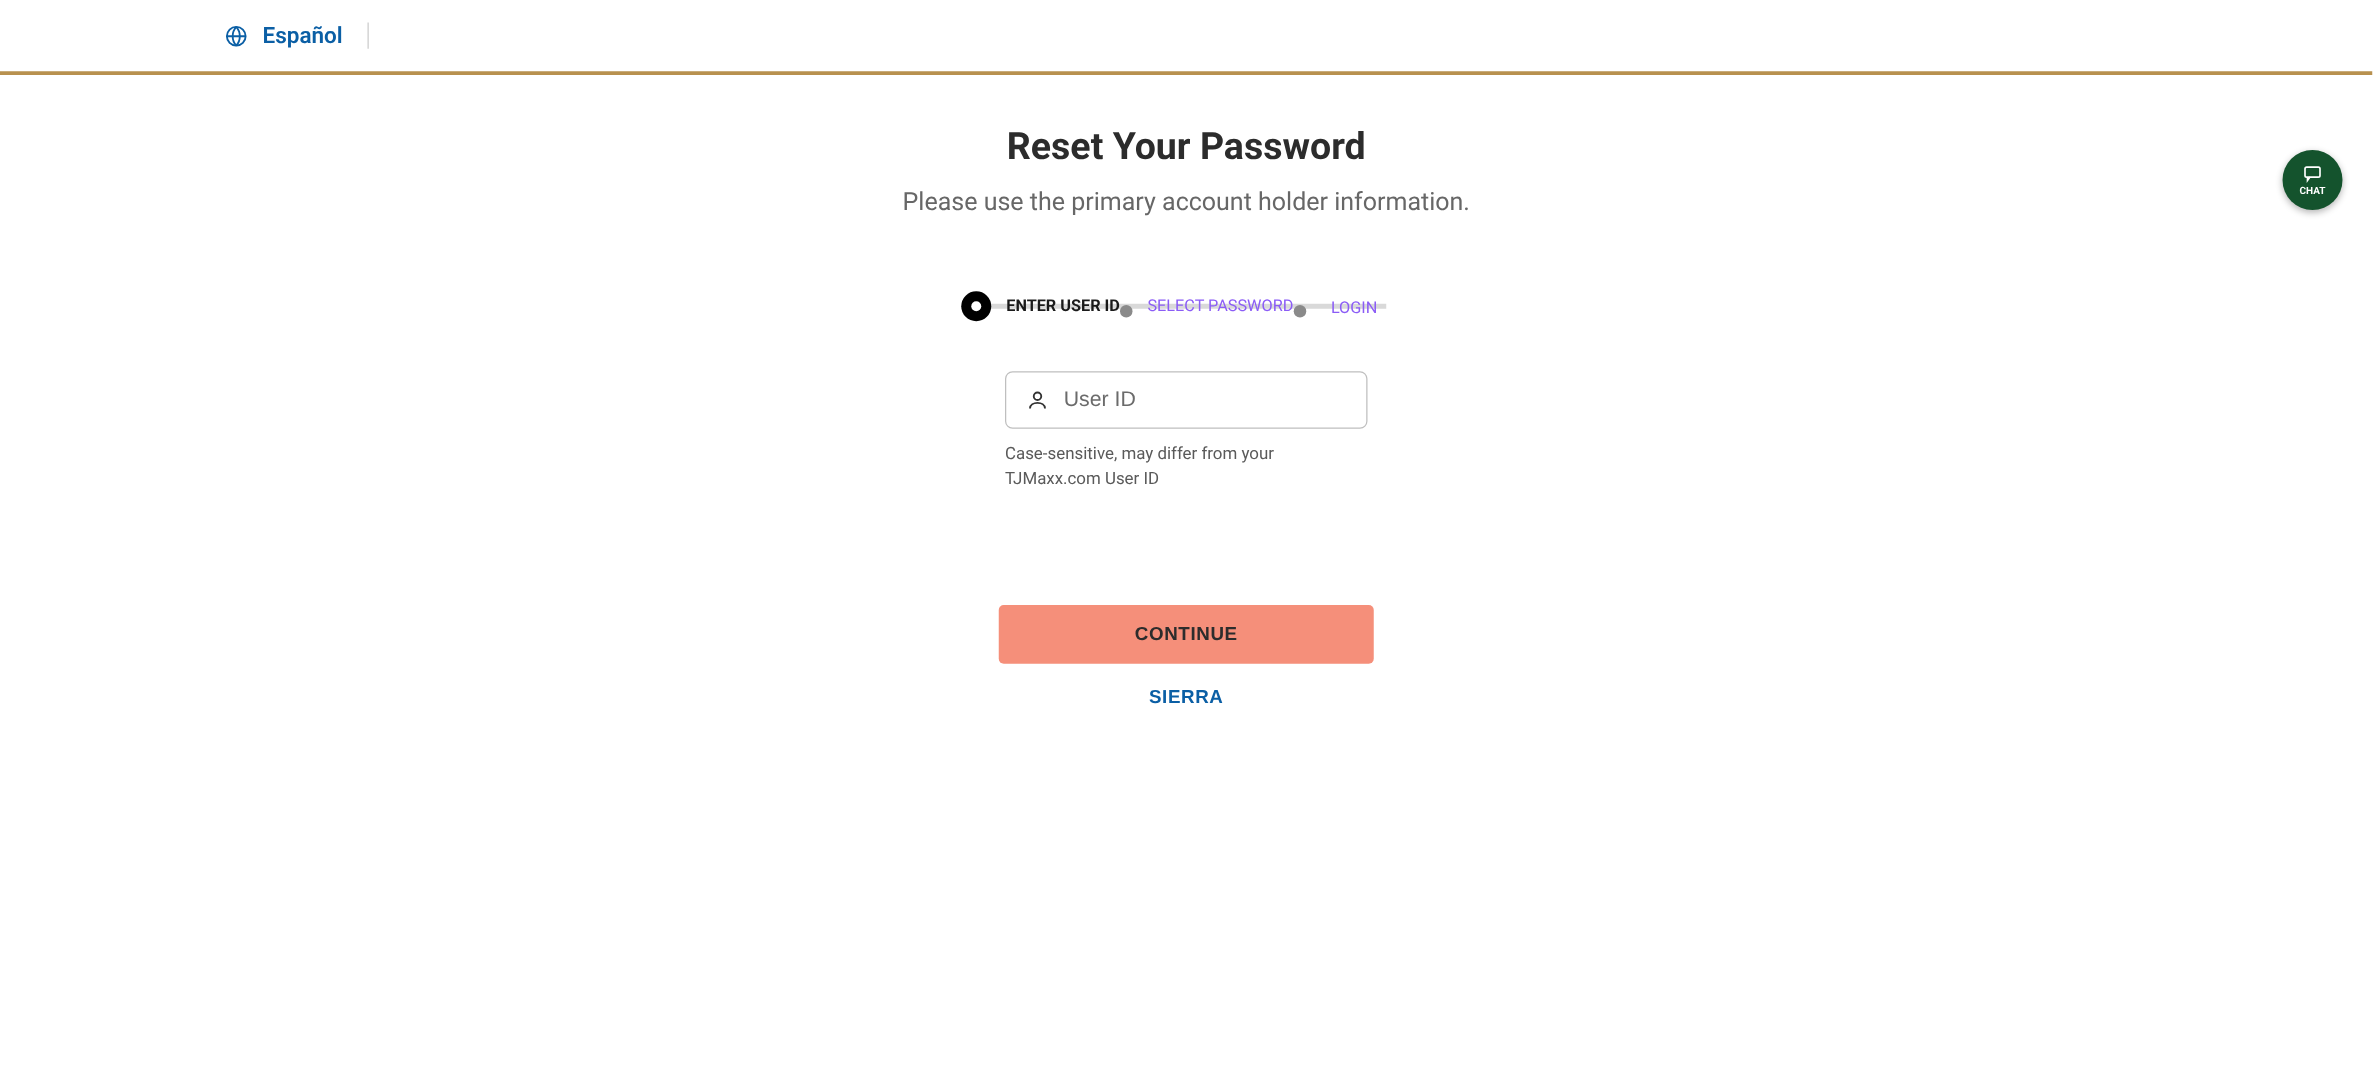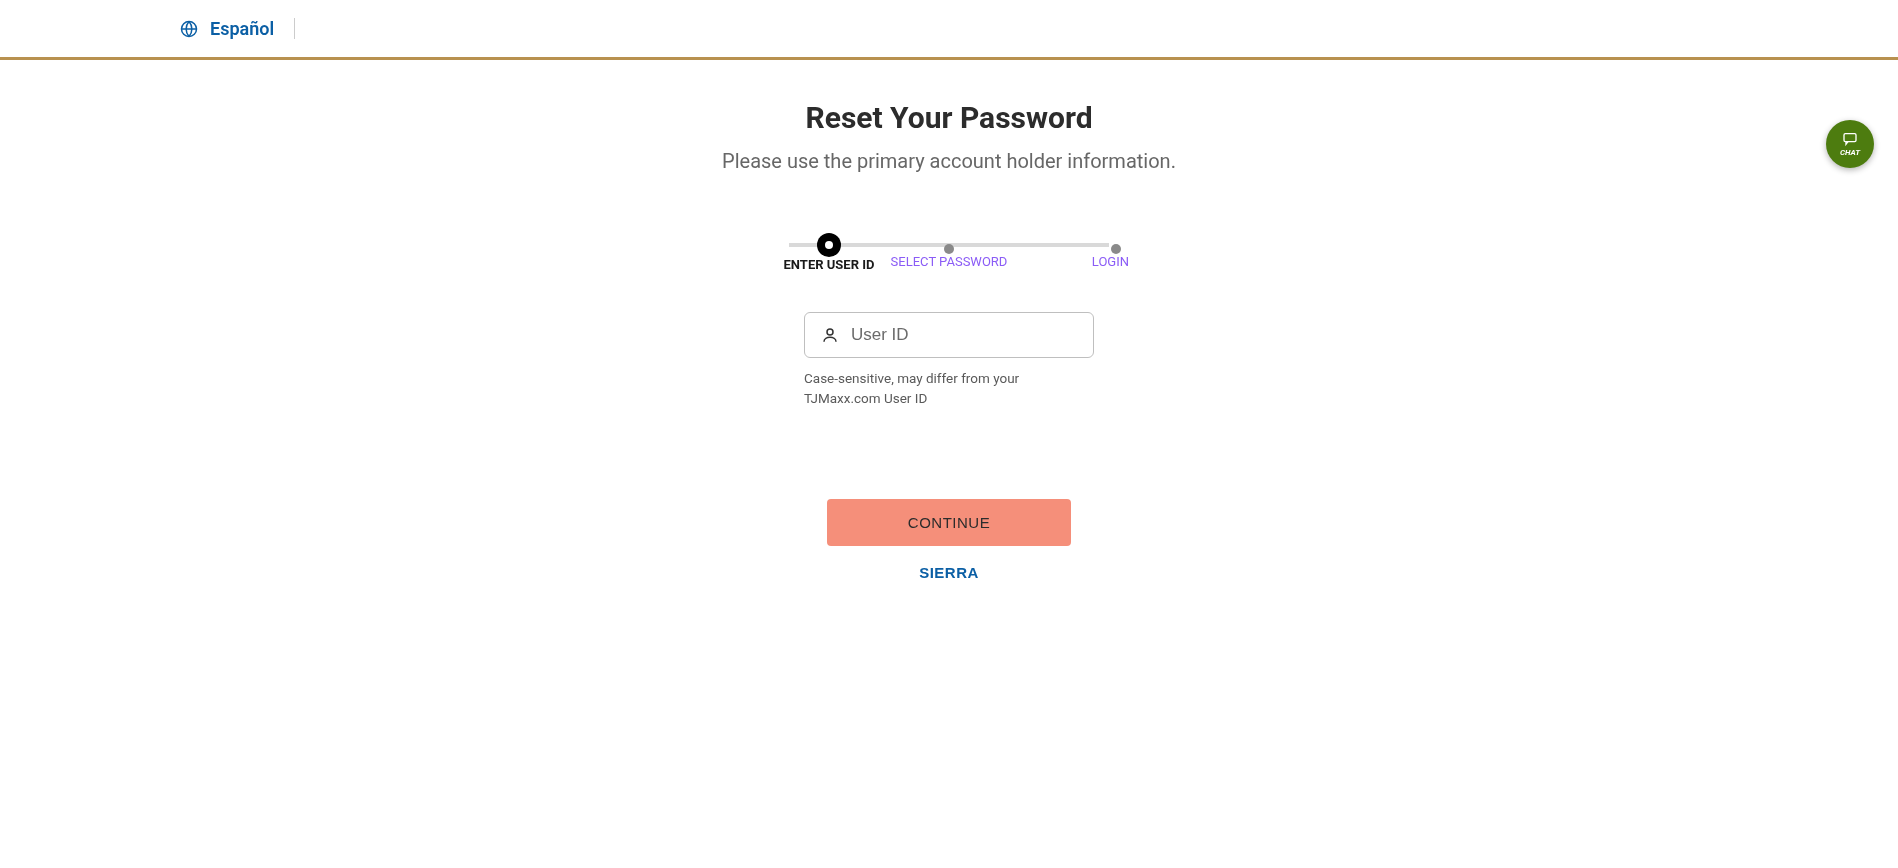--- a/index.html
+++ b/index.html
@@ -53,21 +53,21 @@
 
 .main { max-width: 960px; margin: 0 auto; padding: 40px 20px 60px; text-align: center; }
 .page-title { font-size: 30px; font-weight: 700; color: #2c2c2c; margin-bottom: 14px; }
 .page-sub { font-size: 20px; color: #676767; margin-bottom: 60px; }
 
 .stepper { display: flex; align-items: center; justify-content: center; margin: 0 auto 40px; width: 360px; position: relative; }
 .stepper-line {
   position: absolute; top: 10px; left: 20px; right: 20px;
   height: 4px; background: #d9d9d9; z-index: 0;
 }
-.step { flex: 1; position: relative; z-index: 1; display: flex; flex-direction: column; align-items: center; }
+.step { flex: 1; position: relative; z-index: 1; display: flex; flex-direction: row; align-items: center; gap: 12px; }
 .step-dot { width: 10px; height: 10px; background: #8a8a8a; border-radius: 50%; margin-top: 7px; }
 .step.active .step-dot {
   width: 24px; height: 24px; background: #000; border-radius: 50%;
   margin-top: 0;
   display: flex; align-items: center; justify-content: center;
 }
 .step.active .step-dot::after { content: ""; width: 8px; height: 8px; background: #fff; border-radius: 50%; }
 .step-label { font-size: 13px; color: #8b5cf6; font-weight: 400; white-space: nowrap; }
 .step.active .step-label { color: #1a1a1a; font-weight: 700; }
 .step:first-child { align-items: flex-start; }
@@ -84,40 +84,39 @@
 .input-wrap svg { width: 18px; height: 18px; flex-shrink: 0; color: #333; }
 .input-wrap input {
   border: none; outline: none; font-size: 17px; color: #333;
   width: 100%; background: transparent;
 }
 .input-wrap input::placeholder { color: #6b6b6b; }
 .hint { font-size: 13.5px; color: #5a5a5a; margin-top: 10px; line-height: 1.5; }
 .gap { height: 42px; }
 
 .btn-primary {
-  width: 244px; margin: 48px auto 0; display: block;
+  width: 300px; margin: 48px auto 0; display: block;
   background: #f58f7a; color: #2c2c2c;
   border: none; border-radius: 4px;
-  padding: 15px 0; font-size: 15px; font-weight: 400;
+  padding: 15px 0; font-size: 15px; font-weight: 700;
   letter-spacing: 0.5px; cursor: pointer;
 }
 .btn-cancel {
   display: block; margin: 18px auto 0;
   background: none; border: none;
   color: #0b5fa5; font-size: 15px; font-weight: 700;
   cursor: pointer; letter-spacing: 0.5px;
 }
 
 .chat-fab {
   position: fixed; right: 24px; top: 120px;
-  width: 48px; height: 48px; background: #4d7c0f; border-radius: 50%;
+  width: 48px; height: 48px; background: #14532d; border-radius: 50%;
   display: flex; flex-direction: column; align-items: center; justify-content: center;
   color: #fff; cursor: pointer;
   box-shadow: 0 2px 6px rgba(0,0,0,0.3);
-  font-style: italic;
 }
 .chat-fab svg { width: 18px; height: 16px; }
 .chat-fab-label { font-size: 8px; font-weight: 700; margin-top: 1px; }
 </style>
 </head>
 <body>
 
 <header class="header">
   <div class="lang-switch">
     <svg class="globe-icon" viewBox="0 0 24 24" fill="none" stroke="#0b5fa5" stroke-width="2">

